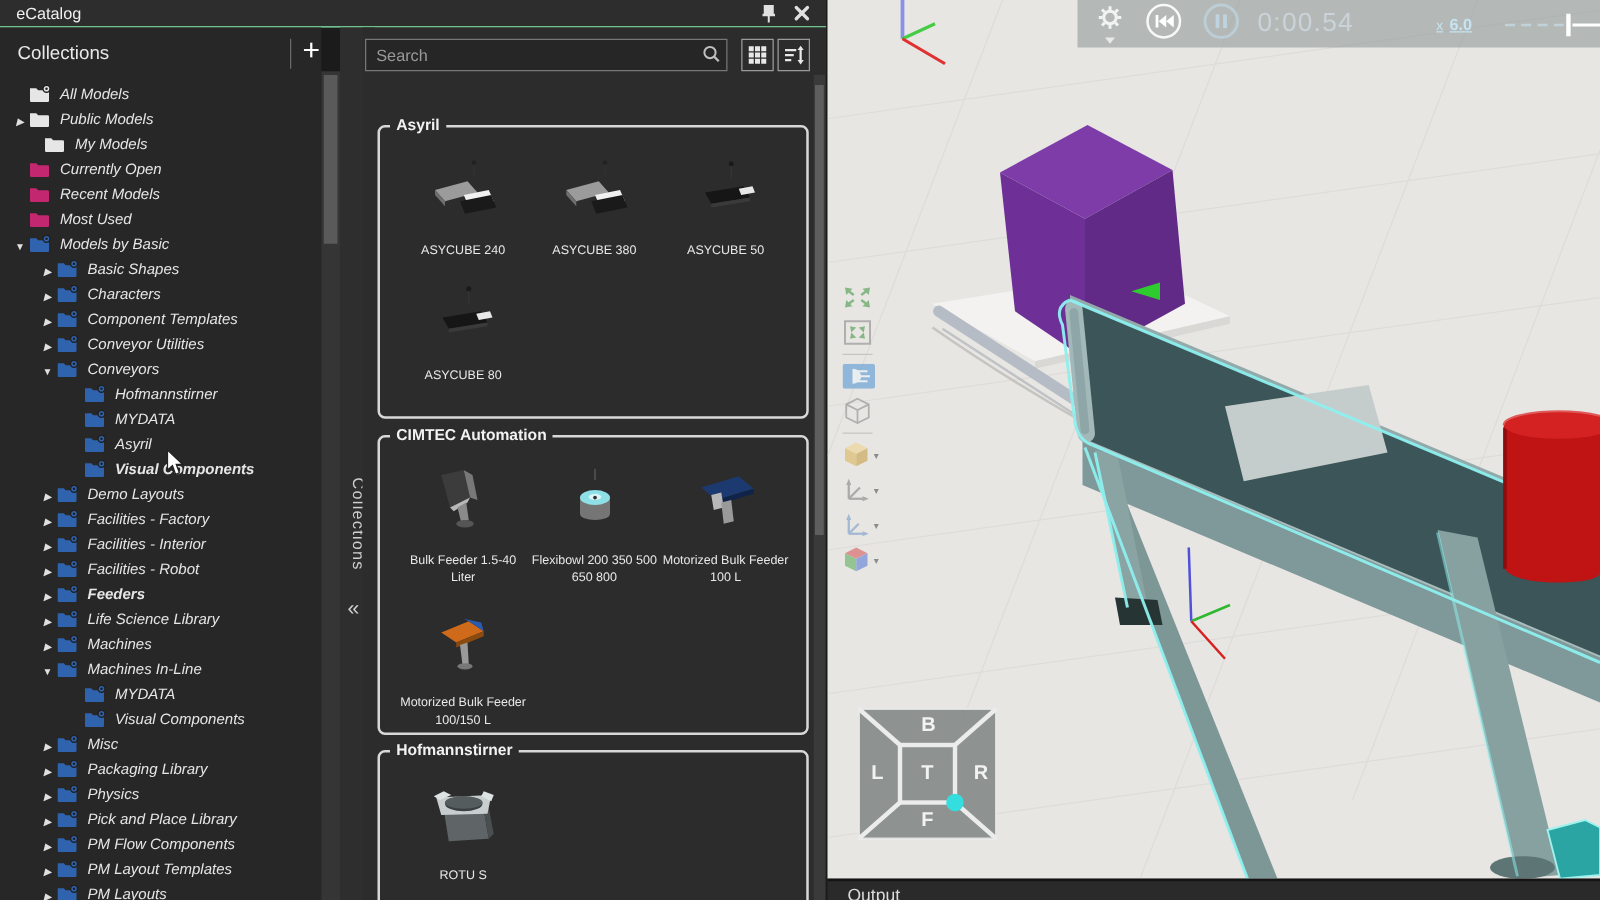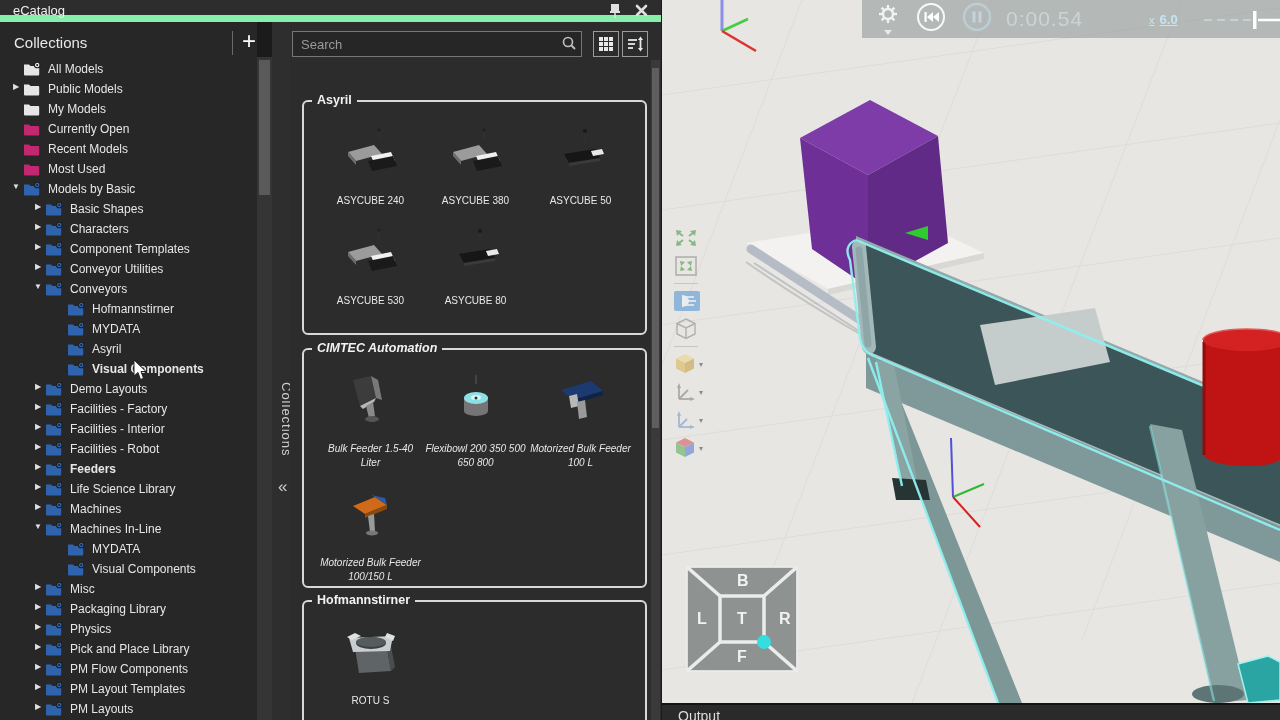--- a/index.html
+++ b/index.html
@@ -1,32 +1,32 @@
 <!DOCTYPE html>
 <html style="--accent-cyan: #8ef0ef; --folder-white: #e6e6e6; --folder-pink: #c2276f; --folder-blue: #2f63ae; --cube-purple-top: #7d3ca8; --cube-purple-left: #6e3097; --cube-purple-right: #612a86; --cylinder-red: #c01313; --belt-teal: #3b5558; --speed-blue: #c5e4f2;"><head>
 <meta charset="utf-8">
 <style>
   * { margin:0; padding:0; box-sizing:border-box; }
   html,body { background:#111; }
   body { font-family:"Liberation Sans", sans-serif; }
   .app { position:relative; width:1280px; height:720px; overflow:hidden; background:#1b1b1b; }
 
   
-  .titlebar { position:absolute; left:0; top:0; width:661px; height:22px; background:#2d2d2d; border-bottom:7px solid #86efac; }
+  .titlebar { position:absolute; left:0; top:0; width:661px; height:22px; background:#2d2d2d; border-bottom:1px solid #86efac; }
   .titlebar-text { position:absolute; left:13px; top:3px; font-size:13px; color:#f0f0f0; }
   .tb-icon { position:absolute; top:3px; width:18px; height:16px; cursor:pointer; }
   .tb-pin { left:606px; } .tb-close { left:634px; }
 
   
   .tree-panel { position:absolute; left:0; top:22px; width:257px; height:698px; background:#272727; overflow:hidden; }
   .coll-header { position:absolute; left:14px; top:12px; font-size:15px; color:#e8e8e8; }
   .coll-sep { position:absolute; left:232px; top:9px; width:1px; height:24px; background:#6a6a6a; }
   .add-btn { position:absolute; left:237px; top:5px; width:24px; height:28px; color:#fff; font-size:24px; line-height:28px; text-align:center; font-weight:400; cursor:pointer; }
   .tree { position:absolute; left:0; top:40px; width:257px; }
-  .tree-row { position:relative; height:20px; display:flex; align-items:flex-start; color:#e6e6e6; font-size:12px; cursor:pointer; white-space:nowrap; }
+  .tree-row { position:relative; height:20px; display:flex; align-items:flex-end; color:#e6e6e6; font-size:12px; cursor:pointer; white-space:nowrap;font-style:italic; }
   .tree-row .arrow { width:16px; text-align:center; font-size:8px; color:#e0e0e0; flex:0 0 16px; }
   .tree-row .ficon { width:22px; flex:0 0 22px; display:flex; align-items:center; }
   .tree-row .tlabel { padding-left:2px; }
   .tree-row.bold .tlabel { font-weight:700; }
   .tree-scroll { position:absolute; left:257px; top:57px; width:15px; height:663px; background:#353535; }
   .tree-scroll .thumb { position:absolute; left:2px; top:3px; width:11px; height:135px; background:#5a5a5a; }
 
   
   .tab-strip { position:absolute; left:272px; top:22px; width:28px; height:698px; background:#2e2e2e; }
   .tab-strip .vlabel { position:absolute; left:7px; top:360px; writing-mode:vertical-rl; font-size:13px; color:#cfcfcf; letter-spacing:1px; cursor:pointer; }
@@ -122,21 +122,21 @@
         </div>
         <div class="tree-row" style="padding-left: 8px;">
           <span class="arrow">▶</span>
           <span class="ficon">
             <svg width="17" height="14" viewBox="0 0 17 14">
               <path d="M0,2.5 h5 l1.5,1.6 H14.2 a1,1 0 0 1 1,1 V12.6 a1,1 0 0 1 -1,1 H1 a1,1 0 0 1 -1,-1 Z" fill="#e6e6e6"></path>
             </svg>
           </span>
           <span class="tlabel">Public Models</span>
         </div>
-        <div class="tree-row" style="padding-left: 8px;">
+        <div class="tree-row" style="padding-left: 20px;">
           <span class="arrow"></span>
           <span class="ficon">
             <svg width="17" height="14" viewBox="0 0 17 14">
               <path d="M0,2.5 h5 l1.5,1.6 H14.2 a1,1 0 0 1 1,1 V12.6 a1,1 0 0 1 -1,1 H1 a1,1 0 0 1 -1,-1 Z" fill="#e6e6e6"></path>
             </svg>
           </span>
           <span class="tlabel">My Models</span>
         </div>
         <div class="tree-row" style="padding-left: 8px;">
           <span class="arrow"></span>
@@ -549,45 +549,32 @@
                   <polygon points="13,31 44,26 49,35 18,40" fill="#161616"></polygon>
                   <polygon points="40,28 51,26 53,31 42,33" fill="#e8e8e8"></polygon>
                   <polygon points="18,40 49,35 49,38 18,43" fill="#3a3a3a"></polygon>
                 </svg>
               </div>
               <div class="clabel">ASYCUBE 50</div>
             </div>
             <div class="cell">
               <div class="thumb">
                 <svg width="60" height="60" viewBox="0 0 60 60">
-                  <circle cx="38" cy="7" r="1.8" fill="#222"></circle>
-                  <line x1="38" y1="9" x2="38" y2="17" stroke="#333" stroke-width="1"></line>
-                  <polygon points="7,29 33,22 41,31 15,38" fill="#9b9b9b"></polygon>
-                  <polygon points="7,29 15,38 15,42 7,33" fill="#6e6e6e"></polygon>
-                  <polygon points="30,33 50,29 54,38 34,42" fill="#f0f0f0"></polygon>
-                  <polygon points="27,38 52,33 56,43 31,48" fill="#1a1a1a"></polygon>
-                </svg>
-              </div>
-              <div class="clabel">ASYCUBE 530</div>
-            </div>
-            <div class="cell">
-              <div class="thumb">
-                <svg width="60" height="60" viewBox="0 0 60 60">
                   <circle cx="34" cy="8" r="2" fill="#1a1a1a"></circle>
                   <line x1="34" y1="10" x2="34" y2="20" stroke="#333" stroke-width="1.2"></line>
                   <polygon points="13,31 44,26 49,35 18,40" fill="#161616"></polygon>
                   <polygon points="40,28 51,26 53,31 42,33" fill="#e8e8e8"></polygon>
                   <polygon points="18,40 49,35 49,38 18,43" fill="#3a3a3a"></polygon>
                 </svg>
               </div>
               <div class="clabel">ASYCUBE 80</div>
             </div>
           </div>
         </div>
-        <div class="group" style="top: 326px; height: 240px; font-style: italic;">
+        <div class="group" style="top: 326px; height: 240px;">
           <div class="group-title">CIMTEC Automation</div>
           <div class="cells">
             <div class="cell">
               <div class="thumb">
                 <svg width="60" height="60" viewBox="0 0 60 60">
                   <polygon points="12,9 30,5 35,27 19,35" fill="#3c3c3c"></polygon>
                   <polygon points="30,5 37,9 41,29 35,27" fill="#787878"></polygon>
                   <polygon points="19,35 35,27 33,31 22,38" fill="#b8b8b8"></polygon>
                   <polygon points="25,35 32,31 34,45 28,47" fill="#8a8a8a"></polygon>
                   <ellipse cx="31" cy="48" rx="7" ry="3" fill="#555"></ellipse>

